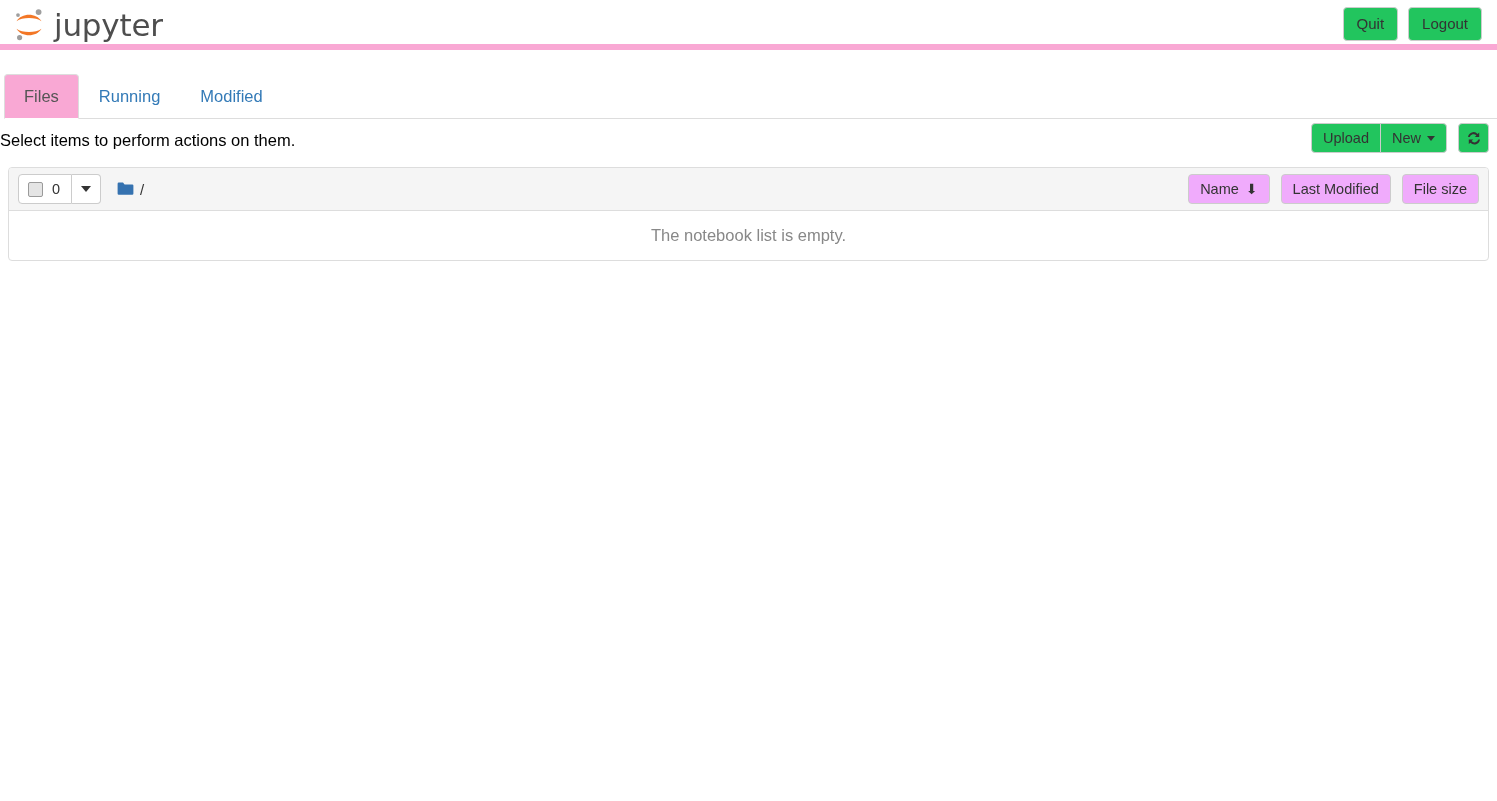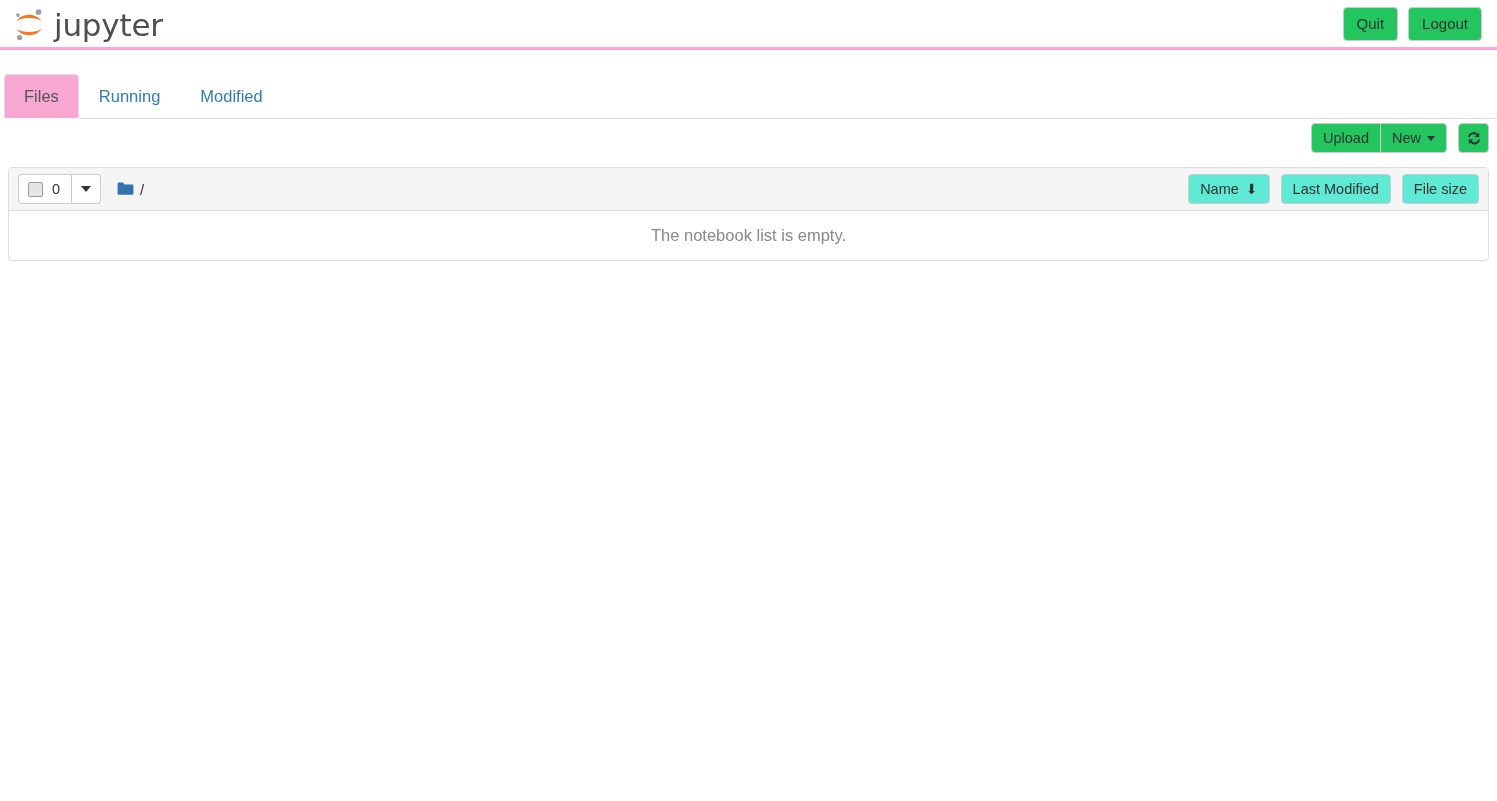--- a/index.html
+++ b/index.html
@@ -12,21 +12,21 @@
     background: #ffffff;
     font-family: "Liberation Sans", sans-serif;
     color: #000000;
     -webkit-font-smoothing: antialiased;
   }
 
   
   .header {
     position: relative;
     height: 50px;
-    border-bottom: 3px solid #f9a8d4;
+    border-bottom: 6px solid #f9a8d4;
     background: #ffffff;
   }
   .brand {
     position: absolute;
     left: 10px;
     top: 2px;
     display: flex;
     align-items: center;
     height: 46px;
     text-decoration: none;
@@ -221,21 +221,21 @@
     position: absolute;
     right: 9px;
     top: 6px;
     display: flex;
     align-items: center;
   }
   .sort-btn {
     display: inline-flex;
     align-items: center;
     gap: 7px;
-    background: #5eead4;
+    background: #f0abfc;
     border: 1px solid #cccccc;
     border-radius: 4px;
     height: 30px;
     padding: 4px 11px;
     font-size: 14.5px;
     color: #333333;
     cursor: pointer;
     white-space: nowrap;
   }
   .sort-gap { width: 11px; }
@@ -284,20 +284,21 @@
     <li>
       <a href="#">Running</a>
     </li>
     <li>
       <a href="#">Modified</a>
     </li>
   </ul>
 </div>
 
 <div class="toolbar-row">
+  <div class="toolbar-msg">Select items to perform actions on them.</div>
 
   <div class="toolbar-actions">
     <div class="btn-group">
       <button class="btn">Upload</button>
       <button class="btn">
         <span>New</span>
         <span class="caret"></span>
       </button>
     </div>
     <div class="sep-gap"></div>

